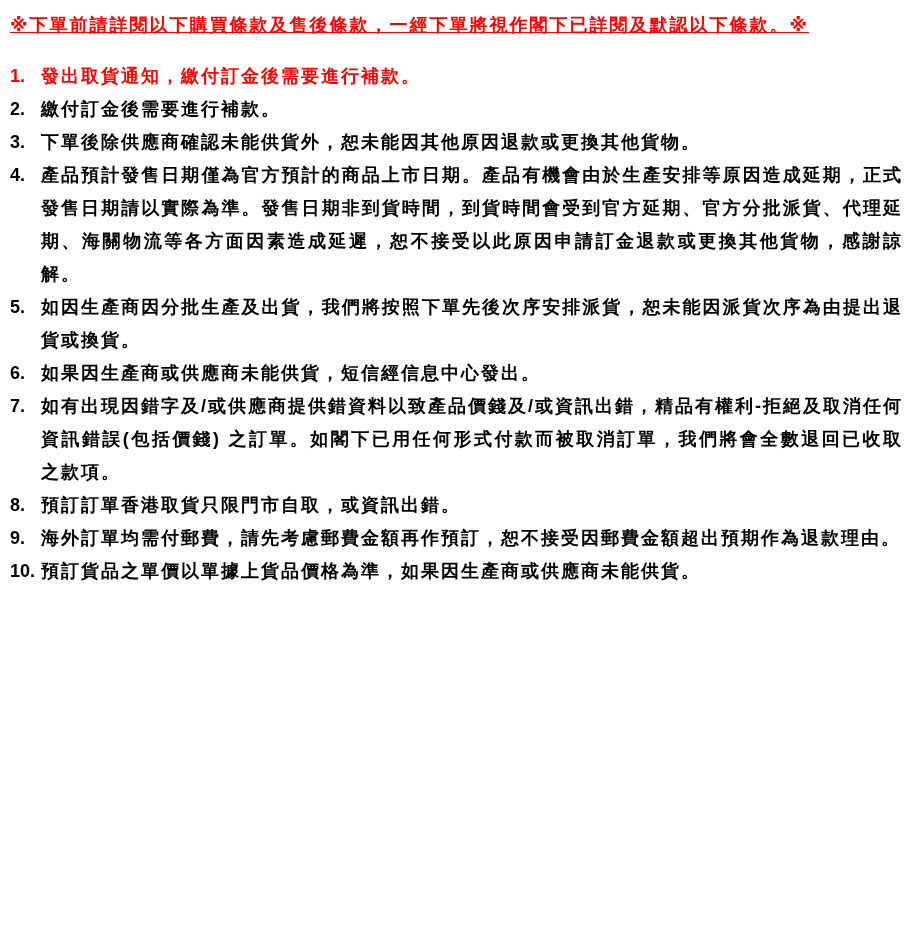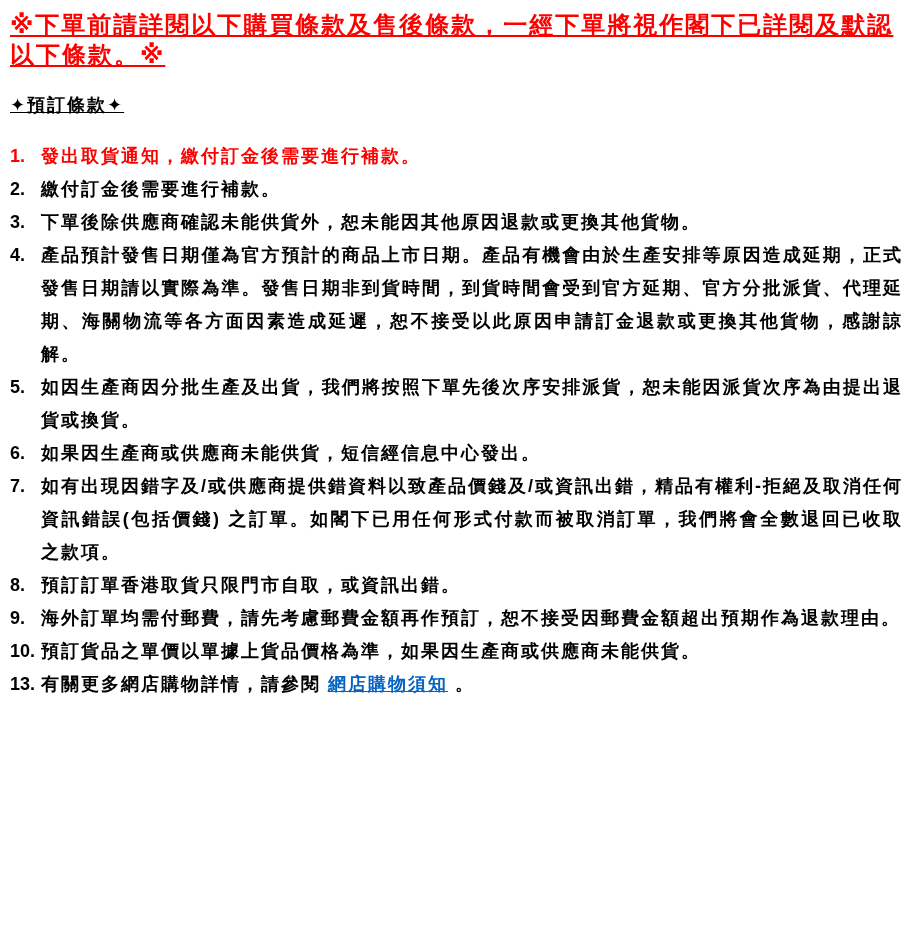--- a/index.html
+++ b/index.html
@@ -20,21 +20,21 @@
     padding: 10px 10px 12px 10px;
     font-family: "Liberation Sans", "DejaVu Sans", sans-serif;
     font-weight: 700;
     color: var(--text);
     font-size: 18px;
     letter-spacing: 2px;
     line-height: 33px;
   }
   .notice-header {
     margin: 0 0 20px 0;
-    font-size: 24px;
+    font-size: 18px;
     font-weight: 700;
     color: var(--red);
     text-decoration: underline;
     line-height: 30px;
   }
   .section-title {
     margin: 0 0 20px 0;
     font-size: 18px;
     font-weight: 700;
     color: var(--text);
@@ -70,21 +70,20 @@
     text-decoration: underline;
     cursor: pointer;
   }
 </style>
 </head>
 <body>
 
 <div class="doc">
   <div class="notice-header">※下單前請詳閱以下購買條款及售後條款，一經下單將視作閣下已詳閱及默認以下條款。※</div>
 
-  <div class="section-title">✦預訂條款✦</div>
 
   <div class="terms">
       <div class="term-item term-red">
         <span class="term-num">1.</span>
         <span class="term-text"><span>發出取貨通知，繳付訂金後需要進行補款。</span></span>
       </div>
       <div class="term-item">
         <span class="term-num">2.</span>
         <span class="term-text"><span>繳付訂金後需要進行補款。</span></span>
       </div>
@@ -113,18 +112,14 @@
         <span class="term-text"><span>預訂訂單香港取貨只限門市自取，或資訊出錯。</span></span>
       </div>
       <div class="term-item">
         <span class="term-num">9.</span>
         <span class="term-text"><span>海外訂單均需付郵費，請先考慮郵費金額再作預訂，恕不接受因郵費金額超出預期作為退款理由。</span></span>
       </div>
       <div class="term-item">
         <span class="term-num">10.</span>
         <span class="term-text"><span>預訂貨品之單價以單據上貨品價格為準，如果因生產商或供應商未能供貨。</span></span>
       </div>
-      <div class="term-item">
-        <span class="term-num">13.</span>
-        <span class="term-text"><span>有關更多網店購物詳情，請參閱 </span><a class="seg-link" href="#">網店購物須知</a><span> 。</span></span>
-      </div>
     </div>
 </div>
 
 </body></html>

